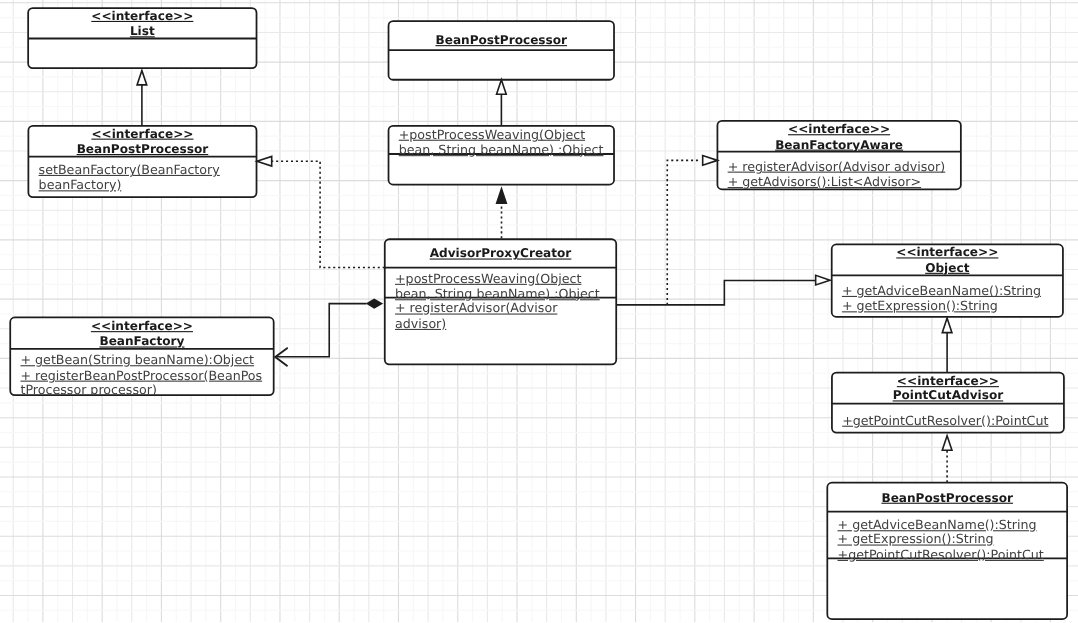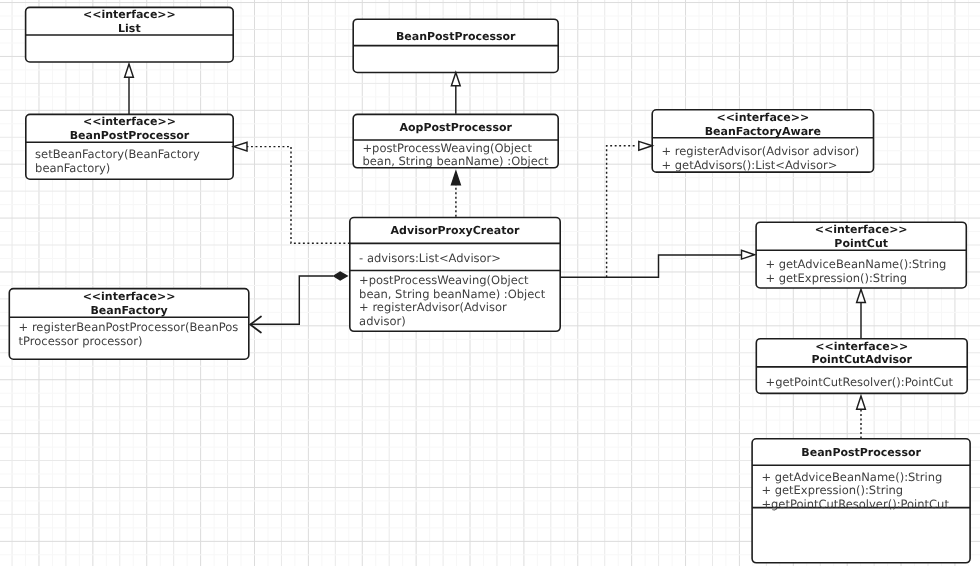--- a/index.html
+++ b/index.html
@@ -6,21 +6,21 @@
   html,body{margin:0;padding:0;background:#ffffff;}
   body{width:980px;height:566px;overflow:hidden;
        font-family:"DejaVu Sans","Liberation Sans",sans-serif;
        -webkit-font-smoothing:antialiased;text-rendering:geometricPrecision;}
   #canvas{position:relative;width:980px;height:566px;overflow:hidden;background:#ffffff;}
   #grid,#boxes,#edges{position:absolute;left:0;top:0;}
   #nodes{position:absolute;left:0;top:0;width:980px;height:566px;}
   .cls{position:absolute;box-sizing:border-box;background:transparent;
        border:0;border-radius:4.2px;
        display:flex;flex-direction:column;overflow:hidden;}
-  .sec{box-sizing:border-box;position:relative;flex:0 0 auto;}
+  .sec{box-sizing:border-box;position:relative;flex:0 0 auto;text-decoration:underline;}
   .hdr{text-align:center;font-weight:bold;color:#1a1a1a;
        display:flex;flex-direction:column;align-items:center;justify-content:center;
        font-size:11px;line-height:13.6px;padding-top:1.4px;box-sizing:border-box;}
   .bdy{color:#404040;padding:0 8px 0 9.3px;font-size:11.5px;line-height:13.5px;
        overflow-wrap:anywhere;word-break:normal;}
 </style>
 </head>
 <body>
 
 <div id="canvas">
@@ -225,62 +225,57 @@
     </div>
   </div>
   <div class="cls" style="left:353.2px;top:19.2px;width:205.0px;height:53.3px">
     <div class="sec hdr" style="height:33px">
       <span class="nm">BeanPostProcessor</span>
     </div>
     <div class="sec bdy" style="flex:1 1 auto;padding-top:0px">
     </div>
   </div>
   <div class="cls" style="left:353.2px;top:114.4px;width:205.0px;height:53.4px">
-    <div class="sec hdr" style="height:25.6px">
-      <span class="nm">AopPostProcessor</span>
-    </div>
     <div class="sec bdy" style="flex:1 1 auto;padding-top:1.8px">
       <div class="ln">+postProcessWeaving(Object bean, String beanName) :Object</div>
     </div>
   </div>
   <div class="cls" style="left:349.8px;top:217.5px;width:210.4px;height:113.8px">
     <div class="sec hdr" style="height:25.9px">
       <span class="nm">AdvisorProxyCreator</span>
     </div>
-    <div class="sec bdy" style="height:27.1px;padding-top:8.4px">
-      <div class="ln">-&nbsp;advisors:List&lt;Advisor&gt;</div>
-    </div>
     <div class="sec bdy" style="flex:1 1 auto;padding-top:3.8px">
       <div class="ln">+postProcessWeaving(Object bean, String beanName) :Object</div>
       <div class="ln">+&nbsp;registerAdvisor(Advisor advisor)</div>
     </div>
   </div>
   <div class="cls" style="left:9.3px;top:288.6px;width:239.5px;height:70.6px">
     <div class="sec hdr" style="height:28.6px">
       <span class="st">&lt;&lt;interface&gt;&gt;</span>
       <span class="nm">BeanFactory</span>
     </div>
     <div class="sec bdy" style="flex:1 1 auto;padding-top:4.0px">
+      <div class="ln">+&nbsp;getBean(String beanName):Object</div>
       <div class="ln">+&nbsp;registerBeanPostProcessor(BeanPostProcessor processor)</div>
     </div>
   </div>
   <div class="cls" style="left:652.2px;top:109.8px;width:221.3px;height:62.3px">
     <div class="sec hdr" style="height:28.0px">
       <span class="st">&lt;&lt;interface&gt;&gt;</span>
       <span class="nm">BeanFactoryAware</span>
     </div>
     <div class="sec bdy" style="flex:1 1 auto;padding-top:7.4px">
       <div class="ln">+&nbsp;registerAdvisor(Advisor advisor)</div>
       <div class="ln">+&nbsp;getAdvisors():List&lt;Advisor&gt;</div>
     </div>
   </div>
   <div class="cls" style="left:756.1px;top:222.2px;width:210.2px;height:65.8px">
     <div class="sec hdr" style="height:28.1px">
       <span class="st">&lt;&lt;interface&gt;&gt;</span>
-      <span class="nm">PointCut</span>
+      <span class="nm">Object</span>
     </div>
     <div class="sec bdy" style="flex:1 1 auto;padding-top:7.8px">
       <div class="ln">+&nbsp;getAdviceBeanName():String</div>
       <div class="ln">+&nbsp;getExpression():String</div>
     </div>
   </div>
   <div class="cls" style="left:756.3px;top:338.7px;width:210.9px;height:54.7px">
     <div class="sec hdr" style="height:28.2px">
       <span class="st">&lt;&lt;interface&gt;&gt;</span>
       <span class="nm">PointCutAdvisor</span>

